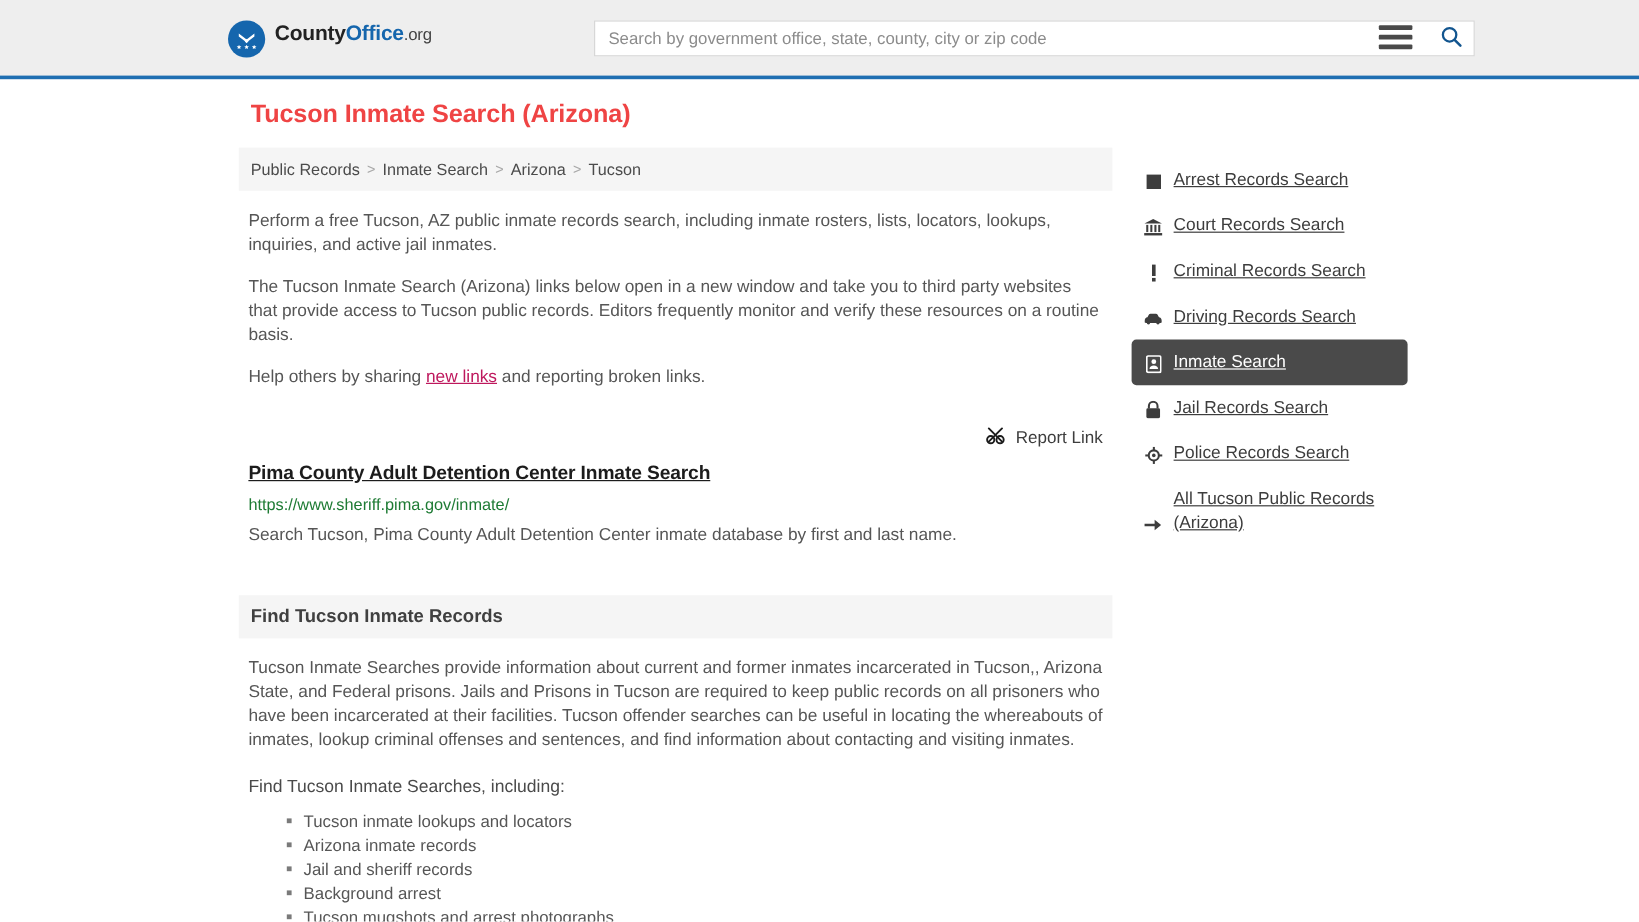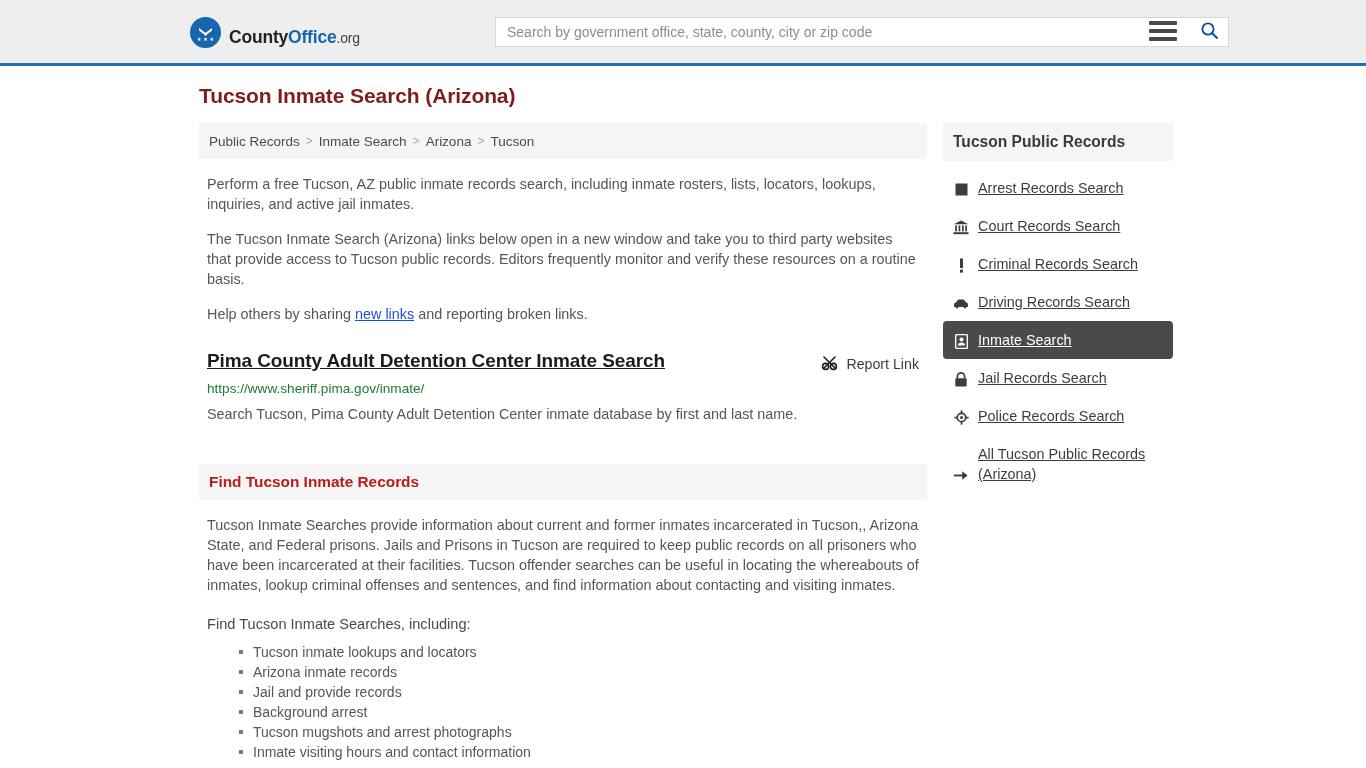--- a/index.html
+++ b/index.html
@@ -16,21 +16,21 @@
     position: relative;
     height: 66px;
     background: #eeeeee;
     border-bottom: 3px solid #1f6fb2;
     display: flex;
     align-items: center;
   }
   .logo-wrap {
     position: absolute;
     left: 190px; top: 17px;
-    display: flex; align-items: flex-end; gap: 8px;
+    display: flex; align-items: flex-start; gap: 8px;
     cursor: pointer;
   }
   .logo-mark {
     width: 31px; height: 31px; border-radius: 50%;
     background: #1566ad;
     position: relative;
     flex: none;
   }
   .logo-mark svg { position: absolute; left: 0; top: 0; }
   .logo-text {
@@ -90,22 +90,22 @@
   }
   .container {
     width: 980px;
     margin: 0 auto;
     position: relative;
     padding-top: 18px;
   }
   .page-title {
     font-size: 21px;
     font-weight: bold;
-    color: #7f1d1d;
-    margin: 0 0 15px 6px;
+    color: #ef4444;
+    margin: 0 0 15px 16px;
     letter-spacing: -0.1px;
   }
   .cols { display: flex; align-items: flex-start; gap: 16px; }
   .main-col { width: 728px; margin-left: 6px; }
   .side-col { width: 230px; margin-left: 0; }
 
   
   .breadcrumb {
     background: #f5f5f5;
     height: 36px;
@@ -123,33 +123,34 @@
 
   
   .para {
     font-size: 14.4px;
     line-height: 20px;
     color: #565656;
     margin: 15px 0 0 8px;
     max-width: 712px;
   }
   .para a.inline-link {
-    color: #1d4ed8; font-weight: normal;
+    color: #be185d; font-weight: normal;
     text-decoration: underline;
   }
 
   
   .result { margin: 26px 0 0 8px; position: relative; }
   .result-head { display: flex; align-items: flex-start; }
   .result-title {
-    font-size: 19px;
+    font-size: 16px;
     font-weight: bold;
     color: #1c1c1c;
     text-decoration: underline;
     letter-spacing: -0.1px;
+    margin-top: 36px;
   }
   .report-link {
     position: absolute; right: 8px; top: 4px;
     display: flex; align-items: center; gap: 8px;
     font-size: 14.2px; color: #3d3d3d;
     cursor: pointer;
   }
   .result-url {
     display: block;
     font-size: 13.6px;
@@ -169,21 +170,21 @@
     background: #f5f5f5;
     height: 36px;
     display: flex; align-items: center;
     padding: 0 10px;
     margin-top: 40px;
   }
   .section-bar h2 {
     margin: 0;
     font-size: 15.4px;
     font-weight: bold;
-    color: #b91c1c;
+    color: #404040;
   }
   .sub-head {
     font-size: 14.6px;
     font-weight: normal;
     color: #4a4a4a;
     margin: 21px 0 0 8px;
   }
   ul.feature-list {
     margin: 10px 0 0 8px;
     padding-left: 32px;
@@ -326,31 +327,28 @@
           <h2>Find Tucson Inmate Records</h2>
         </div>
 
         <p class="para">Tucson Inmate Searches provide information about current and former inmates incarcerated in Tucson,, Arizona State, and Federal prisons. Jails and Prisons in Tucson are required to keep public records on all prisoners who have been incarcerated at their facilities. Tucson offender searches can be useful in locating the whereabouts of inmates, lookup criminal offenses and sentences, and find information about contacting and visiting inmates.</p>
 
         <div class="sub-head">Find Tucson Inmate Searches, including:</div>
 
         <ul class="feature-list">
           <li>Tucson inmate lookups and locators</li>
           <li>Arizona inmate records</li>
-          <li>Jail and provide records</li>
+          <li>Jail and sheriff records</li>
           <li>Background arrest</li>
           <li>Tucson mugshots and arrest photographs</li>
           <li>Inmate visiting hours and contact information</li>
         </ul>
       </div>
 
       <div class="side-col">
-        <div class="side-head">
-          <h3>Tucson Public Records</h3>
-        </div>
 
         <div class="side-list">
 
           <a class="side-item">
             <span class="s-ico">
               <svg width="13" height="13" viewBox="0 0 13 13">
                   <rect x="0.5" y="0.5" width="12" height="12" fill="#3d3d3d"></rect>
                 </svg>
             </span>
             <span class="s-label">Arrest Records Search</span>

